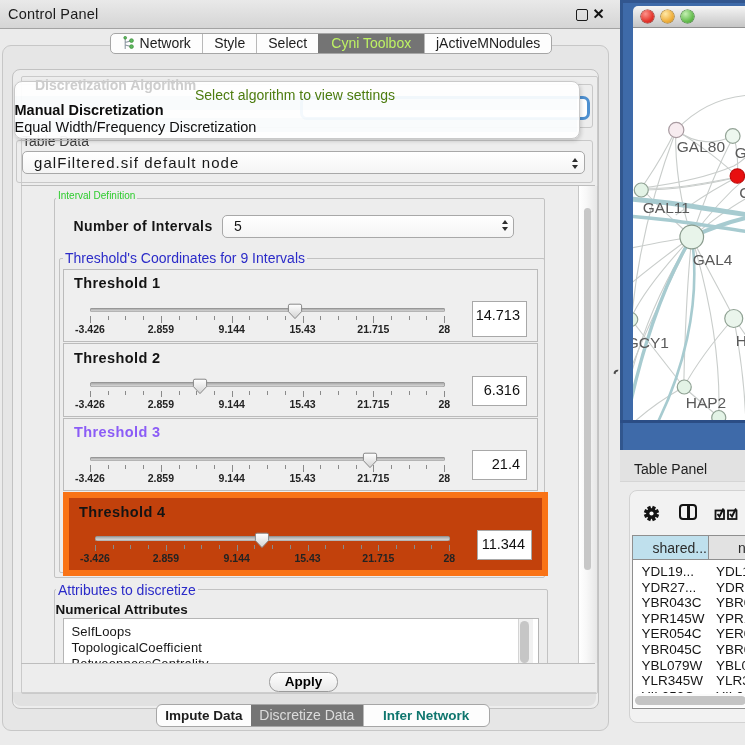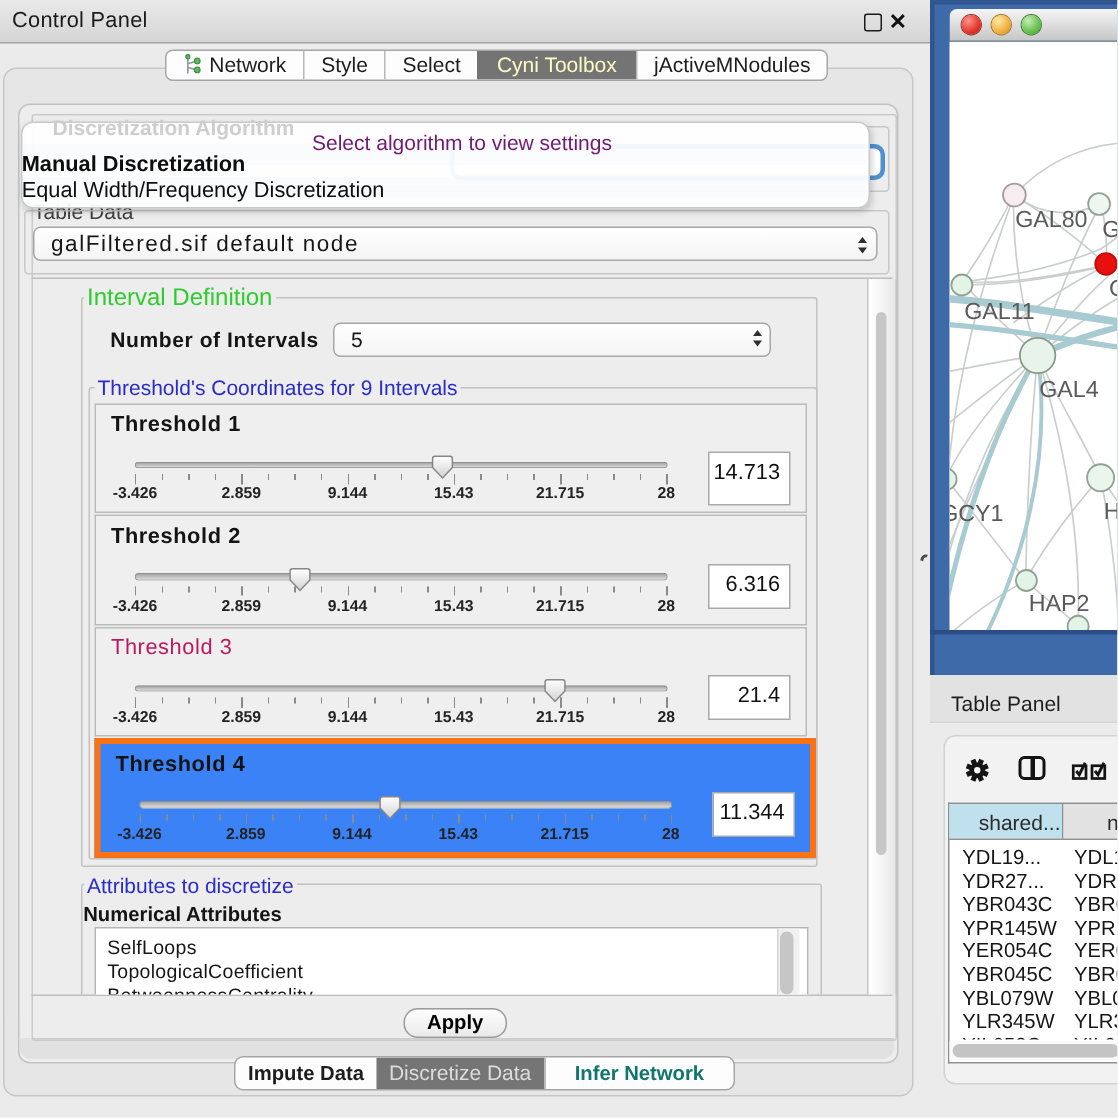--- a/index.html
+++ b/index.html
@@ -31,21 +31,21 @@
 <div class="t" style="left:22px;top:132.5px;font-size:14px;color:#3F3F3F;">Table Data</div>
 <div class="a" style="left:16px;top:140px;width:575px;height:41px;border:1px solid #C8C8C8;border-radius:3px;"></div>
 <div class="a" style="left:22px;top:151px;width:561px;height:21px;border:1px solid #A8A8A8;border-radius:5px;background:linear-gradient(#FFFFFF,#F4F4F4);"></div>
 <div class="t" style="left:34px;top:153.5px;font-size:15px;letter-spacing:1.05px;color:#161616;">galFiltered.sif default node</div>
 <div class="a" style="left:572px;top:157.5px;width:0;height:0;border-left:3.8px solid transparent;border-right:3.8px solid transparent;border-bottom:4.5px solid #2E2E2E;"></div>
 <div class="a" style="left:572px;top:164.5px;width:0;height:0;border-left:3.8px solid transparent;border-right:3.8px solid transparent;border-top:4.5px solid #2E2E2E;"></div>
 
 <div class="a" id="vp" style="left:21px;top:185px;width:574px;height:479px;overflow:hidden;border-top:1px solid #BDBDBD;border-bottom:1px solid #BDBDBD;box-sizing:border-box;">
 
   <div class="a" style="left:32.5px;top:11.5px;width:489px;height:378px;border:1px solid #C2C2C2;border-radius:2px;"></div>
-  <div class="t" style="left:35px;top:3.5px;font-size:16px;color:#2ECC2E;background:#EDEDED;padding:0 2px;">Interval Definition</div>
+  <div class="t" style="left:35px;top:3.5px;font-size:10px;color:#2ECC2E;background:#EDEDED;padding:0 2px;">Interval Definition</div>
   <div class="t" style="left:52.5px;top:31.5px;font-size:14px;font-weight:bold;letter-spacing:0.4px;color:#151515;">Number of Intervals</div>
   <div class="a" style="left:201px;top:29px;width:290px;height:20.5px;border:1px solid #A8A8A8;border-radius:5px;background:linear-gradient(#FFFFFF,#F4F4F4);"></div>
   <div class="t" style="left:213px;top:31.5px;font-size:14px;color:#161616;">5</div>
   <div class="a" style="left:481px;top:33.5px;width:0;height:0;border-left:3.8px solid transparent;border-right:3.8px solid transparent;border-bottom:4.5px solid #2E2E2E;"></div>
   <div class="a" style="left:481px;top:40.5px;width:0;height:0;border-left:3.8px solid transparent;border-right:3.8px solid transparent;border-top:4.5px solid #2E2E2E;"></div>
 
   <div class="a" style="left:37.5px;top:71.5px;width:484px;height:313px;border:1px solid #C2C2C2;border-radius:2px;"></div>
   <div class="t" style="left:42px;top:63.5px;font-size:14px;color:#2B2BC8;background:#EDEDED;padding:0 2px;">Threshold's Coordinates for 9 Intervals</div>
 
   <div class="a" style="left:41.5px;top:82.5px;width:473px;height:71.5px;background:#EFEFEF;border:1px solid #BBBBBB;">
@@ -88,21 +88,21 @@
               <stop offset="0" stop-color="#FFFFFF"></stop>
               <stop offset="1" stop-color="#D2D2D2"></stop>
             </linearGradient>
           </defs>
           <path d="M3,1.2 H13 Q14.6,1.2 14.6,2.8 V8.6 L8,15.6 L1.4,8.6 V2.8 Q1.4,1.2 3,1.2 Z" fill="url(#thg1)" stroke="#878787" stroke-width="1"></path>
         </svg>
     <div class="a" style="left:408px;top:31.5px;width:55.5px;height:30px;box-sizing:border-box;background:#FFF;border:1.5px solid #A8A8A8;text-align:right;font-size:14.5px;color:#101010;line-height:27px;padding-right:6px;">6.316</div>
   </div>
 
   <div class="a" style="left:41.5px;top:231.5px;width:473px;height:71.5px;background:#EFEFEF;border:1px solid #BBBBBB;">
-    <div class="t" style="left:10.5px;top:5.5px;font-size:14.5px;font-weight:normal;letter-spacing:0.4px;color:#be185d;">Threshold 3</div>
+    <div class="t" style="left:10.5px;top:5.5px;font-size:14.5px;font-weight:bold;letter-spacing:0.4px;color:#8b5cf6;">Threshold 3</div>
     <div class="a" style="left:26.5px;top:38px;width:354.5px;height:4.5px;border-radius:2.5px;background:linear-gradient(#9A9A9A,#E6E6E6);box-shadow:inset 0 0 0 0.5px #8C8C8C;"></div>
     <div class="a" style="left:26.5px;top:46.5px;width:355.5px;height:4px;background:repeating-linear-gradient(to right,#8A8A8A 0 1px,transparent 1px 17.71px);"></div>
     <div class="a" style="left:26.5px;top:46.5px;width:355.5px;height:6.5px;background:repeating-linear-gradient(to right,#8A8A8A 0 1px,transparent 1px 70.85px);"></div>
     <div class="t" style="left:26.5px;top:53.5px;transform:translateX(-50%);font-size:10.5px;font-weight:bold;color:#232323;">-3.426</div>
     <div class="t" style="left:97.35px;top:53.5px;transform:translateX(-50%);font-size:10.5px;font-weight:bold;color:#232323;">2.859</div>
     <div class="t" style="left:168.2px;top:53.5px;transform:translateX(-50%);font-size:10.5px;font-weight:bold;color:#232323;">9.144</div>
     <div class="t" style="left:239.04999999999998px;top:53.5px;transform:translateX(-50%);font-size:10.5px;font-weight:bold;color:#232323;">15.43</div>
     <div class="t" style="left:309.9px;top:53.5px;transform:translateX(-50%);font-size:10.5px;font-weight:bold;color:#232323;">21.715</div>
     <div class="t" style="left:380.75px;top:53.5px;transform:translateX(-50%);font-size:10.5px;font-weight:bold;color:#232323;">28</div>
     <svg class="a" style="left:298.5489085470629px;top:33.5px;" width="16" height="17" viewBox="0 0 16 17">
@@ -110,21 +110,21 @@
             <linearGradient id="thg2" x1="0" y1="0" x2="0" y2="1">
               <stop offset="0" stop-color="#FFFFFF"></stop>
               <stop offset="1" stop-color="#D2D2D2"></stop>
             </linearGradient>
           </defs>
           <path d="M3,1.2 H13 Q14.6,1.2 14.6,2.8 V8.6 L8,15.6 L1.4,8.6 V2.8 Q1.4,1.2 3,1.2 Z" fill="url(#thg2)" stroke="#878787" stroke-width="1"></path>
         </svg>
     <div class="a" style="left:408px;top:31.5px;width:55.5px;height:30px;box-sizing:border-box;background:#FFF;border:1.5px solid #A8A8A8;text-align:right;font-size:14.5px;color:#101010;line-height:27px;padding-right:6px;">21.4</div>
   </div>
 
-  <div class="a" style="left:41.5px;top:306px;width:473px;height:71.5px;background:#3b82f6;border:4px solid #f97316;">
+  <div class="a" style="left:41.5px;top:306px;width:473px;height:71.5px;background:#c2410c;border:6px solid #f97316;">
     <div class="t" style="left:10.5px;top:5.5px;font-size:14.5px;font-weight:bold;letter-spacing:0.4px;color:#141414;">Threshold 4</div>
     <div class="a" style="left:26.5px;top:38px;width:354.5px;height:4.5px;border-radius:2.5px;background:linear-gradient(#9A9A9A,#E6E6E6);box-shadow:inset 0 0 0 0.5px #8C8C8C;"></div>
     <div class="a" style="left:26.5px;top:46.5px;width:355.5px;height:4px;background:repeating-linear-gradient(to right,#8A8A8A 0 1px,transparent 1px 17.71px);"></div>
     <div class="a" style="left:26.5px;top:46.5px;width:355.5px;height:6.5px;background:repeating-linear-gradient(to right,#8A8A8A 0 1px,transparent 1px 70.85px);"></div>
     <div class="t" style="left:26.5px;top:53.5px;transform:translateX(-50%);font-size:10.5px;font-weight:bold;color:#232323;">-3.426</div>
     <div class="t" style="left:97.35px;top:53.5px;transform:translateX(-50%);font-size:10.5px;font-weight:bold;color:#232323;">2.859</div>
     <div class="t" style="left:168.2px;top:53.5px;transform:translateX(-50%);font-size:10.5px;font-weight:bold;color:#232323;">9.144</div>
     <div class="t" style="left:239.04999999999998px;top:53.5px;transform:translateX(-50%);font-size:10.5px;font-weight:bold;color:#232323;">15.43</div>
     <div class="t" style="left:309.9px;top:53.5px;transform:translateX(-50%);font-size:10.5px;font-weight:bold;color:#232323;">21.715</div>
     <div class="t" style="left:380.75px;top:53.5px;transform:translateX(-50%);font-size:10.5px;font-weight:bold;color:#232323;">28</div>
@@ -151,37 +151,37 @@
 
 <div class="a" style="left:577.5px;top:186px;width:18px;height:477px;background:linear-gradient(to right,#FFFFFF,#F8F8F8 40%,#E7E7E7);border-left:1px solid #C6C6C6;border-right:1px solid #C6C6C6;"></div>
 <div class="a" style="left:583.5px;top:208px;width:7.5px;height:362px;border-radius:4px;background:#C7C7C7;"></div>
 
 <div class="a" style="left:20.5px;top:691.5px;width:575px;height:0;border-top:1px solid #CDCDCD;"></div>
 <div class="a" style="left:269px;top:671.5px;width:67px;height:18.5px;border:1px solid #9B9B9B;border-radius:9.5px;background:linear-gradient(#FEFEFE,#E9E9E9);text-align:center;font-size:13.5px;font-weight:600;color:#000;line-height:18.5px;">Apply</div>
 
 <div class="a" style="left:13.5px;top:80.5px;width:564px;height:56.5px;background:rgba(255,255,255,0.94);border:1px solid #C9C9C9;border-radius:8px;box-shadow:1px 2px 4px rgba(0,0,0,0.18);"></div>
 <div class="a" style="left:14.5px;top:96px;width:562px;height:14px;background:rgba(226,237,246,0.18);"></div>
 <div class="a" style="left:14.5px;top:118px;width:562px;height:14px;background:rgba(226,237,246,0.18);"></div>
-<div class="t" style="left:208px;top:86.5px;font-size:14px;color:#701a75;">Select algorithm to view settings</div>
+<div class="t" style="left:195px;top:86.5px;font-size:14px;color:#4d7c0f;">Select algorithm to view settings</div>
 <div class="t" style="left:14.5px;top:102px;font-size:14.5px;font-weight:bold;color:#0E0E0E;">Manual Discretization</div>
 <div class="t" style="left:14.5px;top:119px;font-size:14.5px;color:#0E0E0E;">Equal Width/Frequency Discretization</div>
 <div class="t" style="left:35px;top:76.5px;font-size:14px;font-weight:bold;color:#CDCDCD;">Discretization Algorithm</div>
 
 <div class="a" style="left:86px;top:32.5px;height:19.5px;background:#FDFDFD;border:1px solid #A6A6A6;border-radius:5px;display:flex;overflow:hidden;margin-left:24px;">
   <div style="width:91.4px;display:flex;align-items:center;justify-content:center;font-size:14px;color:#1D1D1D;">
     <svg width="12" height="14" viewBox="0 0 12 14" style="margin-right:5px;">
           <path d="M2.2,2 V13 M2.2,6.5 L8.5,4.6 M2.2,9 L8.5,10.6" stroke="#8f9aa4" stroke-width="1.1" fill="none"></path>
           <circle cx="2.2" cy="1.8" r="1.4" fill="#5CB85C" stroke="#3C8D3C" stroke-width="0.7"></circle>
           <circle cx="8.5" cy="4.6" r="1.9" fill="#5CB85C" stroke="#3C8D3C" stroke-width="0.7"></circle>
           <circle cx="8.5" cy="10.6" r="1.9" fill="#5CB85C" stroke="#3C8D3C" stroke-width="0.7"></circle>
         </svg>
     Network</div>
   <div style="width:52.6px;border-left:1px solid #B9B9B9;display:flex;align-items:center;justify-content:center;font-size:14px;color:#1D1D1D;">Style</div>
   <div style="width:61.5px;border-left:1px solid #B9B9B9;display:flex;align-items:center;justify-content:center;font-size:14px;color:#1D1D1D;">Select</div>
-  <div style="width:105.5px;background:#747474;display:flex;align-items:center;justify-content:center;font-size:14px;color:#fef9c3;">Cyni Toolbox</div>
+  <div style="width:105.5px;background:#747474;display:flex;align-items:center;justify-content:center;font-size:14px;color:#bef264;">Cyni Toolbox</div>
   <div style="width:126.3px;border-left:1px solid #B9B9B9;display:flex;align-items:center;justify-content:center;font-size:14px;color:#1D1D1D;">jActiveMNodules</div>
 </div>
 
 <div class="a" style="left:156px;top:703.5px;height:21px;background:#FDFDFD;border:1px solid #A6A6A6;border-radius:6px;display:flex;overflow:hidden;">
   <div style="width:94px;display:flex;align-items:center;justify-content:center;font-size:13.5px;font-weight:700;color:#1D1D1D;">Impute Data</div>
   <div style="width:111.5px;background:#757575;display:flex;align-items:center;justify-content:center;font-size:14px;color:#DCDCDC;">Discretize Data</div>
   <div style="width:125.5px;border-left:1px solid #B9B9B9;display:flex;align-items:center;justify-content:center;font-size:13.5px;font-weight:700;color:#0f766e;">Infer Network</div>
 </div>
 
 <svg class="a" style="left:612.5px;top:367.5px;" width="8" height="8" viewBox="0 0 8 8">

